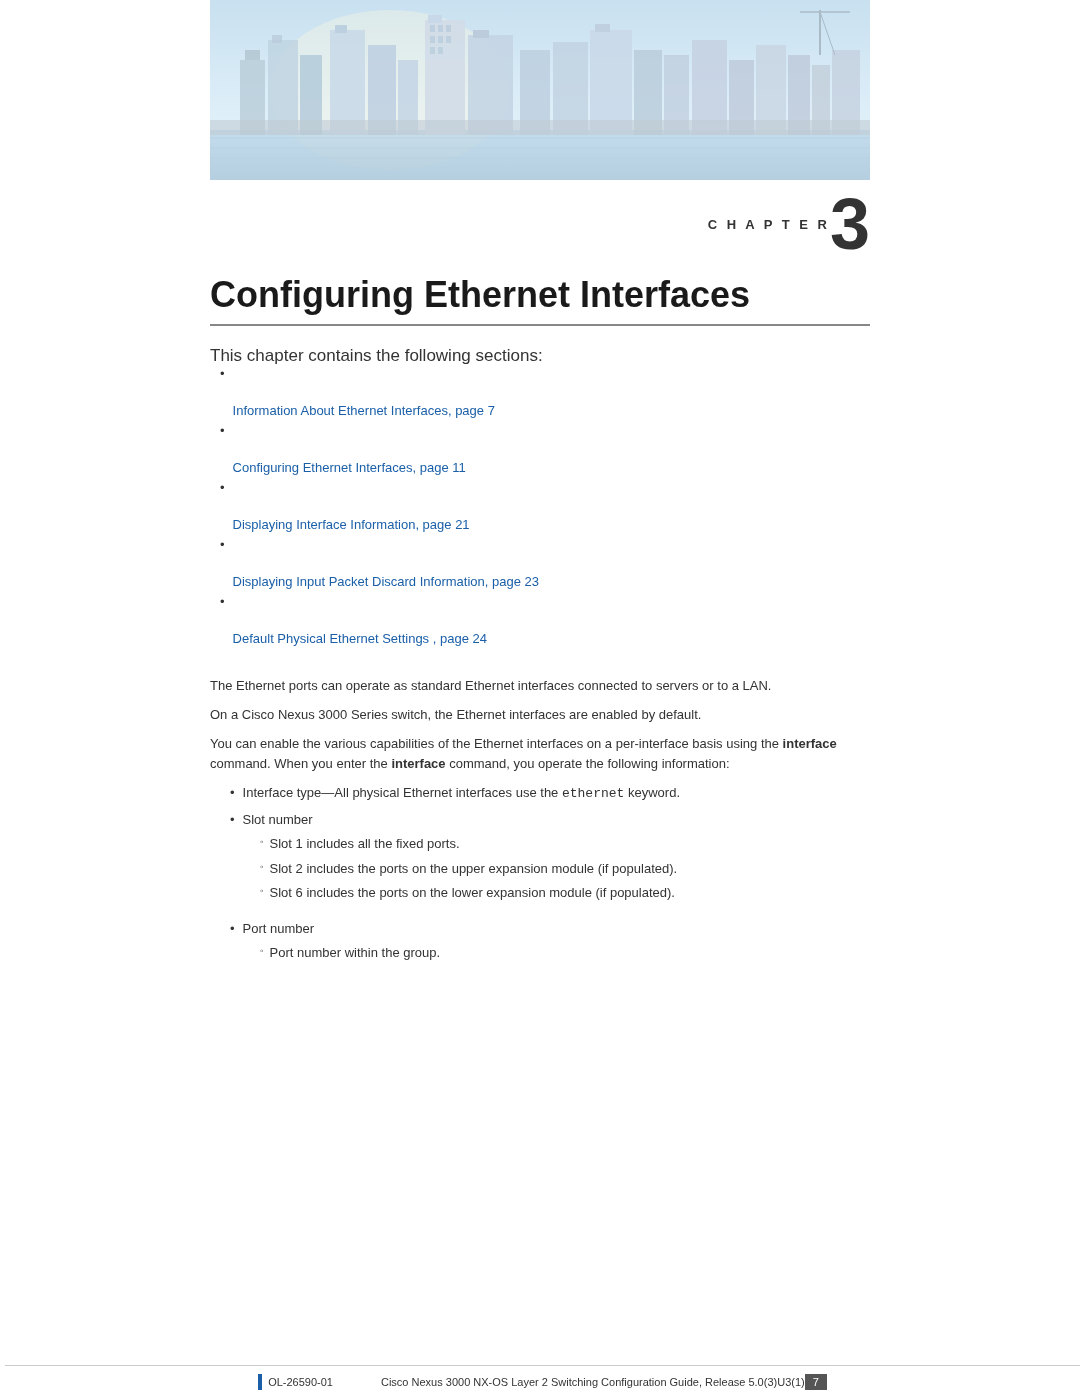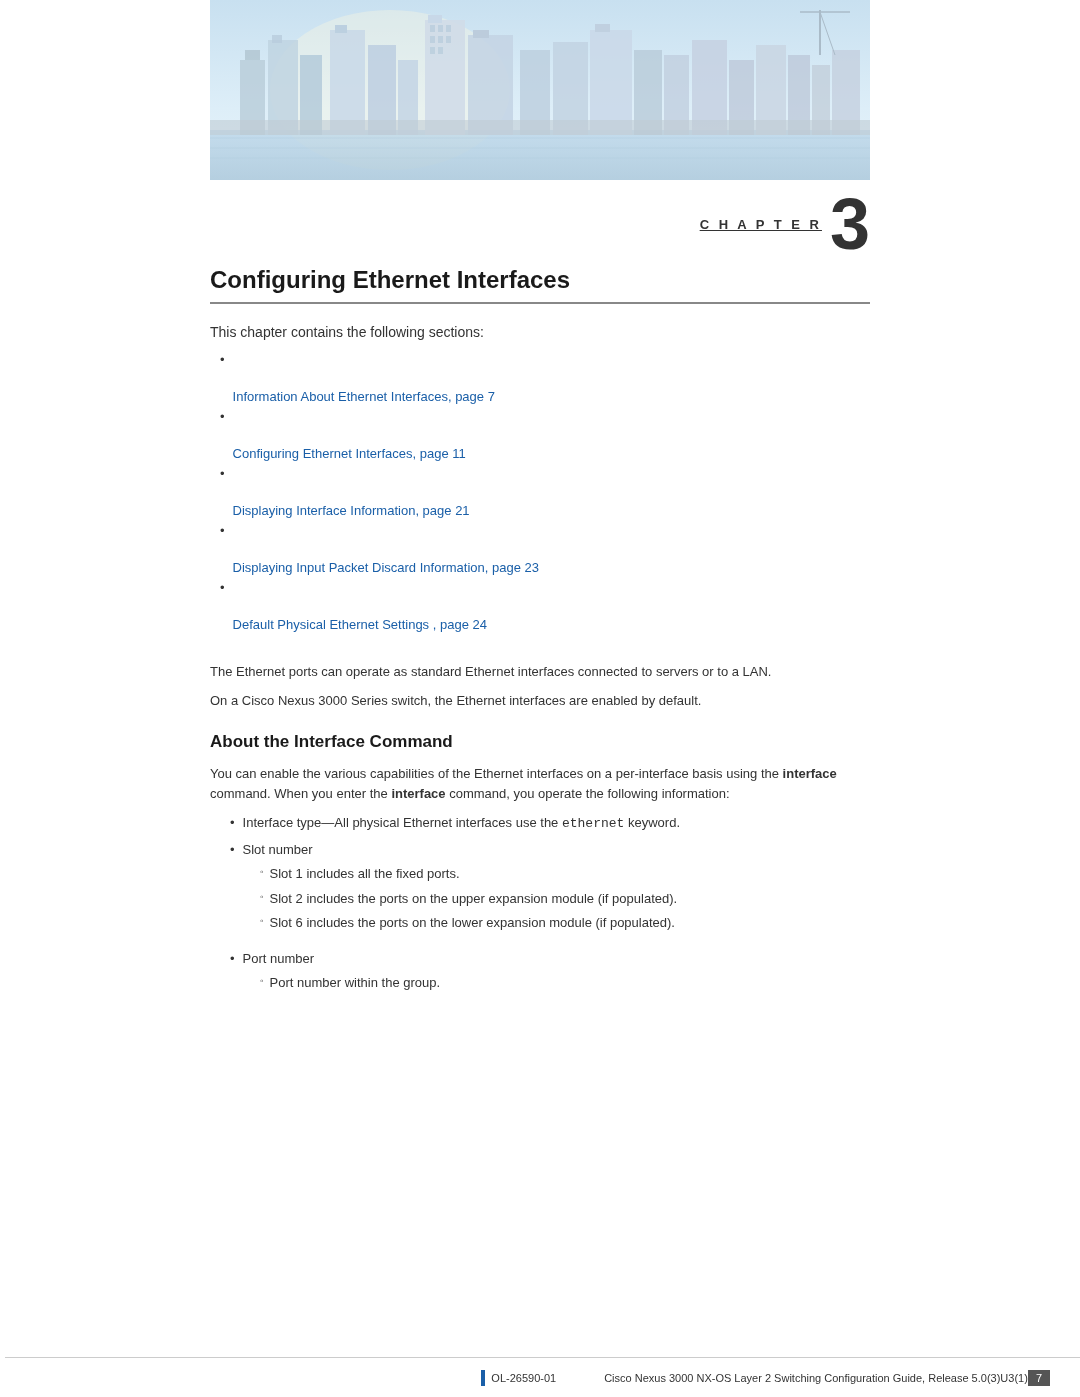--- a/index.html
+++ b/index.html
@@ -46,57 +46,54 @@
       align-items: center;
       justify-content: flex-end;
       padding: 8px 0 4px 0;
     }
 
     .chapter-text {
       font-size: 13px;
       font-weight: bold;
       letter-spacing: 3px;
       color: #333;
-      margin-right: 8px;
-      text-decoration: underline;
     }
 
     .chapter-number {
       font-size: 72px;
       font-weight: bold;
       color: #333;
       line-height: 1;
     }
 
     
     .content-area {
       width: 660px;
       margin: 0 auto;
     }
 
     
     .chapter-title {
-      font-size: 24px;
+      font-size: 36px;
       font-weight: bold;
       color: #1a1a1a;
       margin-bottom: 8px;
-      margin-top: 2px;
+      margin-top: 10px;
     }
 
     .title-rule {
       border: none;
       border-top: 2px solid #888;
       margin-bottom: 20px;
     }
 
     
     .section-intro {
-      font-size: 14px;
-      color: #333;
-      margin-bottom: 12px;
+      font-size: 17px;
+      color: #333;
     }
 
     
     .toc-list {
       list-style: none;
       margin-bottom: 30px;
       padding-left: 10px;
     }
 
     .toc-list li {
@@ -189,25 +186,25 @@
       font-weight: normal;
       font-size: 13px;
     }
 
     
     .page-footer {
       position: absolute;
       bottom: 0;
       left: 5px;
       right: 0;
-      height: 40px;
+      height: 32px;
       border-top: 1px solid #ccc;
       display: flex;
       align-items: center;
-      justify-content: flex-end;
+      justify-content: center;
       padding: 0 30px;
       background: #fff;
     }
 
     .footer-left {
       display: flex;
       align-items: center;
       gap: 6px;
     }
 
@@ -351,21 +348,20 @@
       <li>
         <span class="toc-bullet">•</span>
         <a class="toc-link" href="#">Default Physical Ethernet Settings ,  page  24</a>
       </li>
     </ul>
 
 
     <p class="body-para">The Ethernet ports can operate as standard Ethernet interfaces connected to servers or to a LAN.</p>
     <p class="body-para">On a Cisco Nexus 3000 Series switch, the Ethernet interfaces are enabled by default.</p>
 
-    <h3 class="section-h3">About the Interface Command</h3>
 
     <p class="body-para">
       <span>You can enable the various capabilities of the Ethernet interfaces on a per-interface basis using the </span><strong>interface</strong><span> command. When you enter the </span><strong>interface</strong><span> command, you operate the following information:</span>
     </p>
 
     <ul class="bullet-list">
 
       <li>
         <span class="bullet-char">•</span>
         <span>

